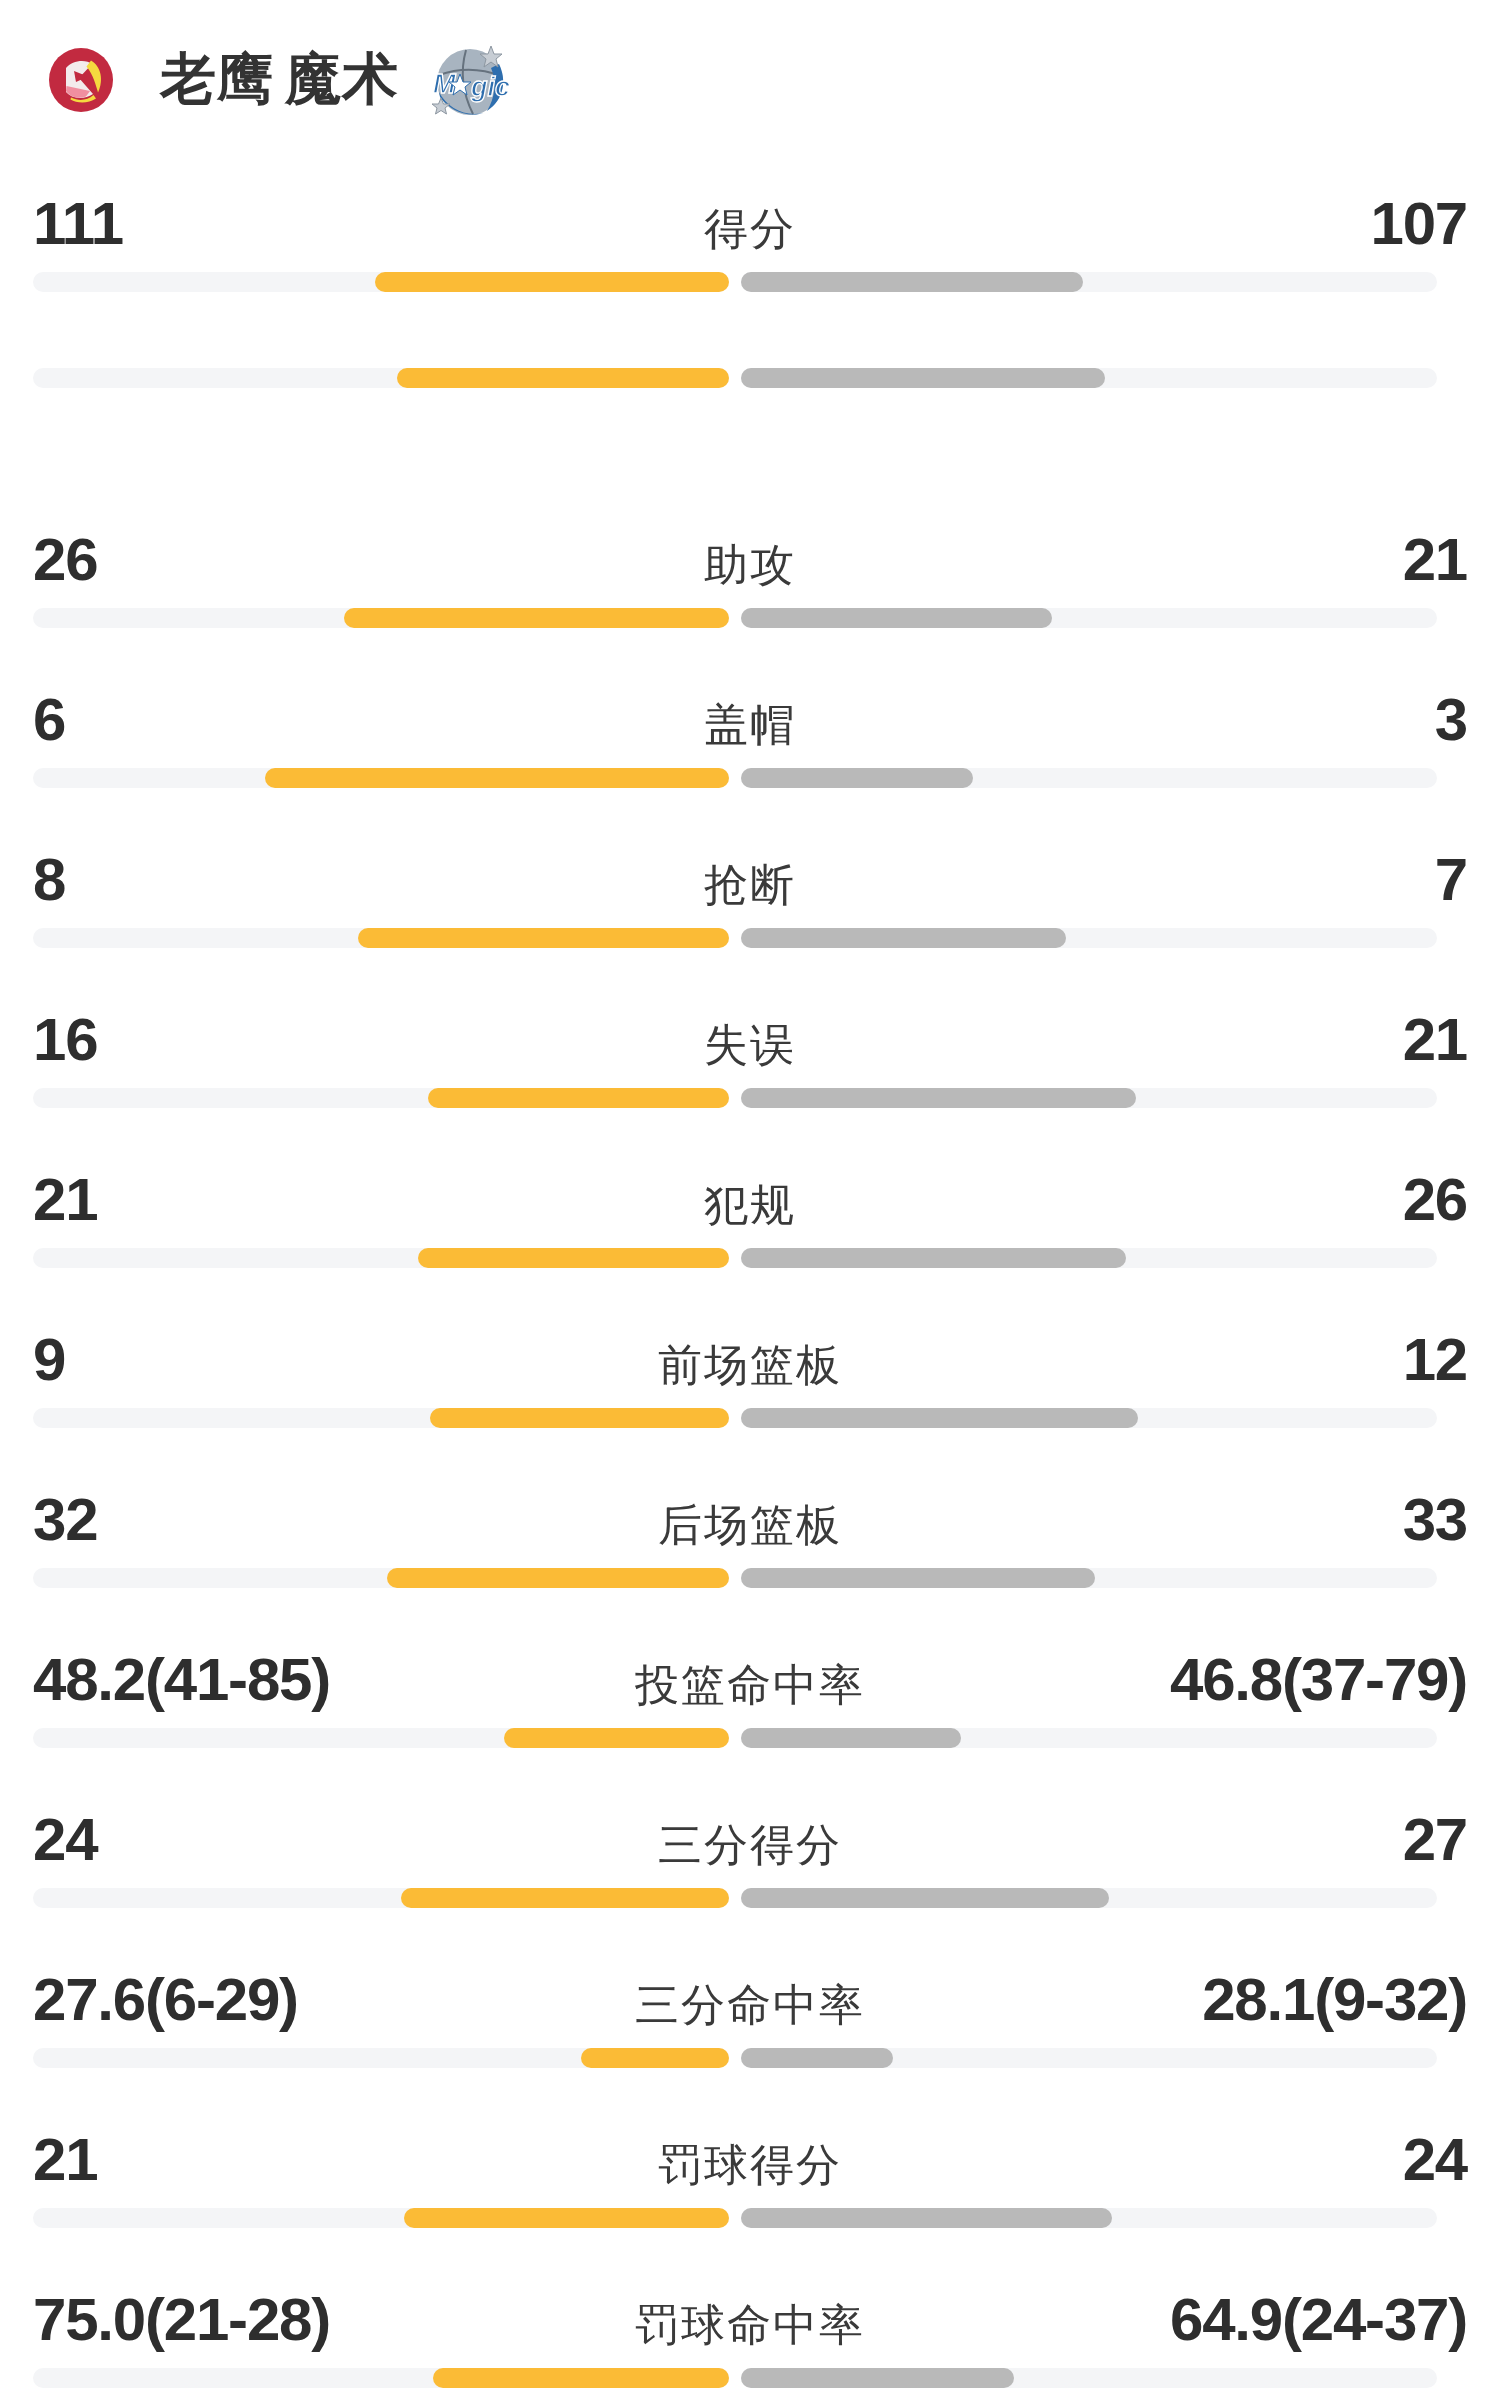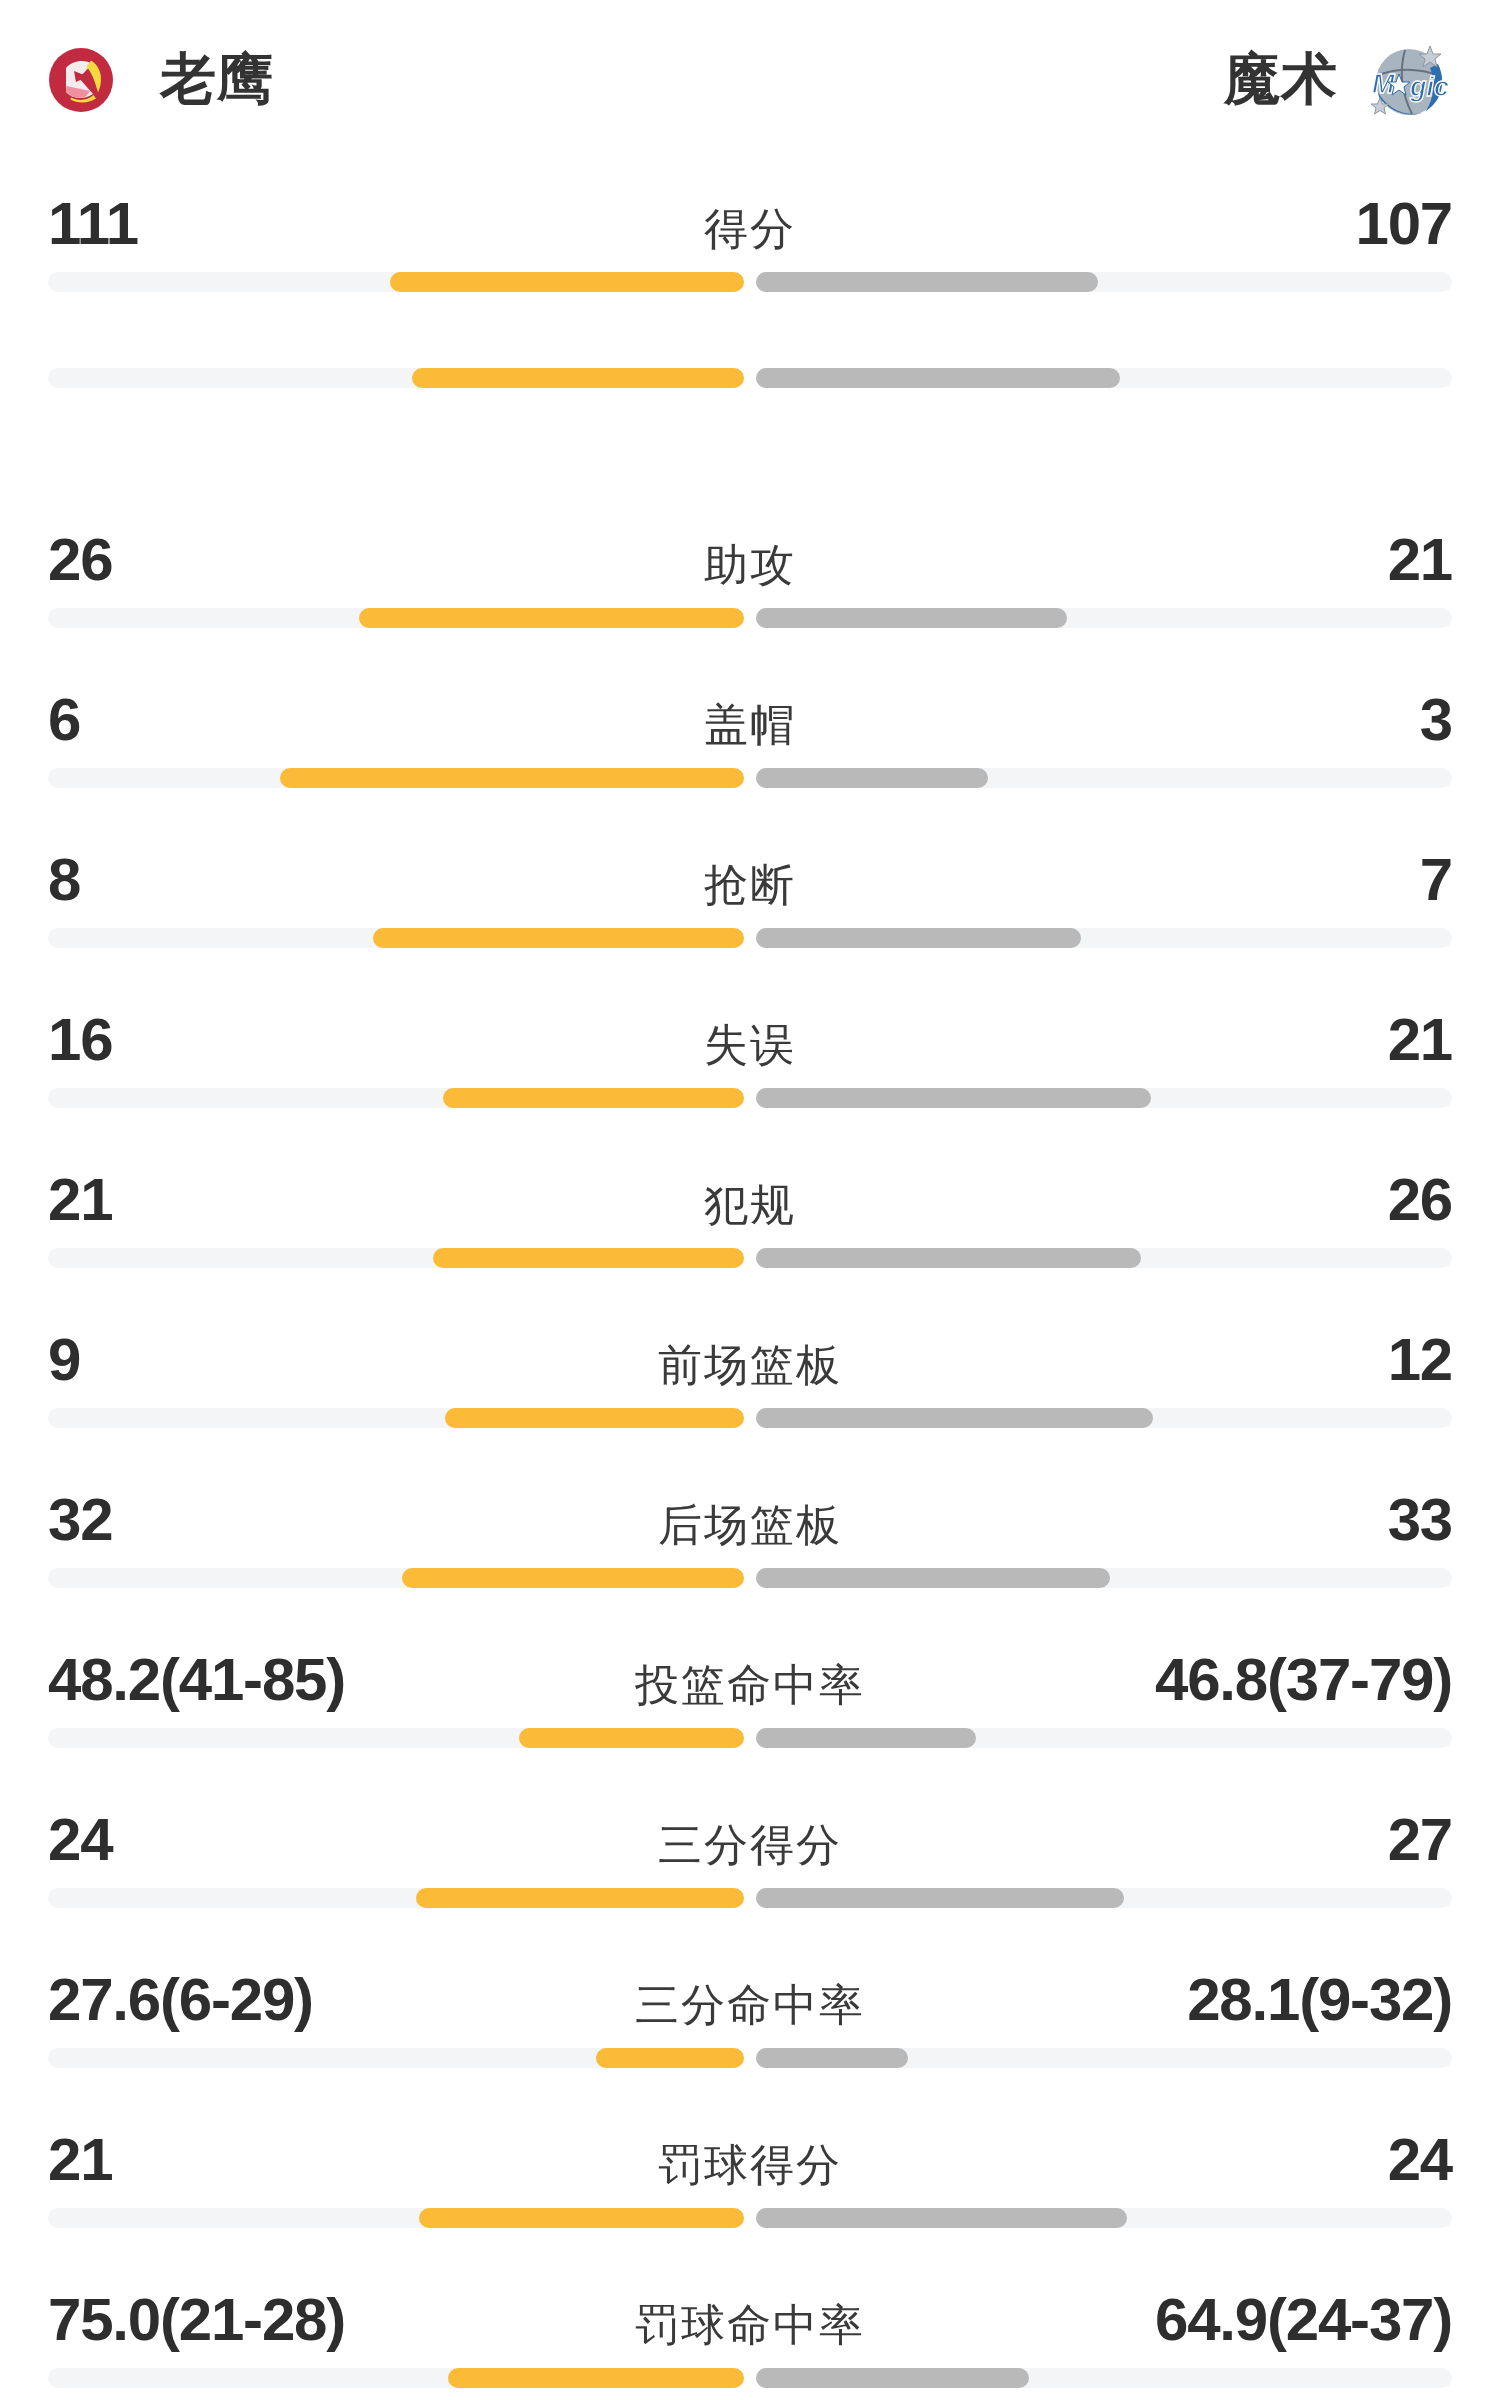--- a/index.html
+++ b/index.html
@@ -9,38 +9,37 @@
     font-family: "Liberation Sans", "DejaVu Sans", sans-serif;
     overflow: hidden;
   }
   .page { width: 1500px; height: 2400px; background: #ffffff; }
 
   
   .header {
     margin: 44px 48px 0 48px;
     height: 72px;
     display: flex;
-    justify-content: space-between;
     align-items: center;
   }
   .team { display: flex; align-items: center; }
   .team-name {
     font-size: 56px;
     font-weight: 600;
     color: #333333;
     letter-spacing: 1px;
     margin-left: 11px;
   }
   .team-left .team-name { margin-left: 46px; }
   .team-right .team-name { margin-right: 30px; }
   .logo { display: block; }
 
   
   .rows { margin-top: 76px; }
-  .row { height: 160px; padding: 0 48px; }
+  .row { height: 160px; padding: 0 33px; }
   .stat-line {
     display: grid;
     grid-template-columns: 1fr auto 1fr;
     align-items: baseline;
     line-height: 64px;
     height: 64px;
   }
   .num {
     font-size: 60px;
     font-weight: 700;

